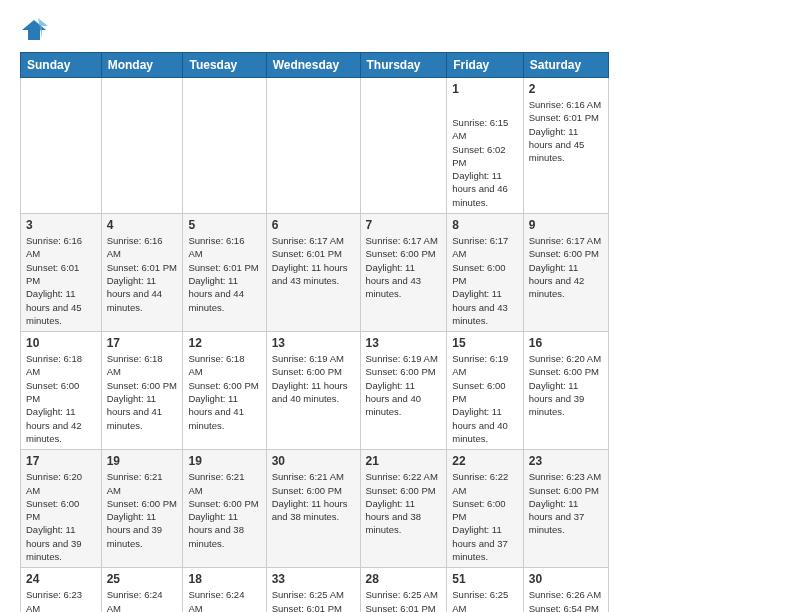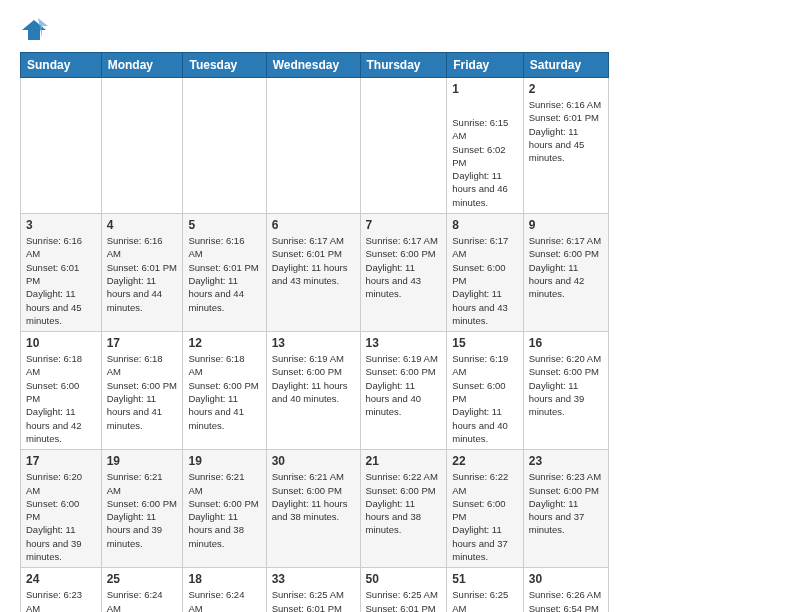--- a/index.html
+++ b/index.html
@@ -299,21 +299,21 @@
 Sunset: 6:00 PM
 Daylight: 11 hours and 36 minutes.</div>
           </td>
           <td>
             <span class="day-num">33</span>
             <div class="day-info" style="white-space: pre-line;">Sunrise: 6:25 AM
 Sunset: 6:01 PM
 Daylight: 11 hours and 36 minutes.</div>
           </td>
           <td>
-            <span class="day-num">50</span>
+            <span class="day-num">28</span>
             <div class="day-info" style="white-space: pre-line;">Sunrise: 6:25 AM
 Sunset: 6:01 PM
 Daylight: 11 hours and 35 minutes.</div>
           </td>
           <td>
             <span class="day-num">51</span>
             <div class="day-info" style="white-space: pre-line;">Sunrise: 6:25 AM
 Sunset: 6:01 PM
 Daylight: 11 hours and 35 minutes.</div>
           </td>

